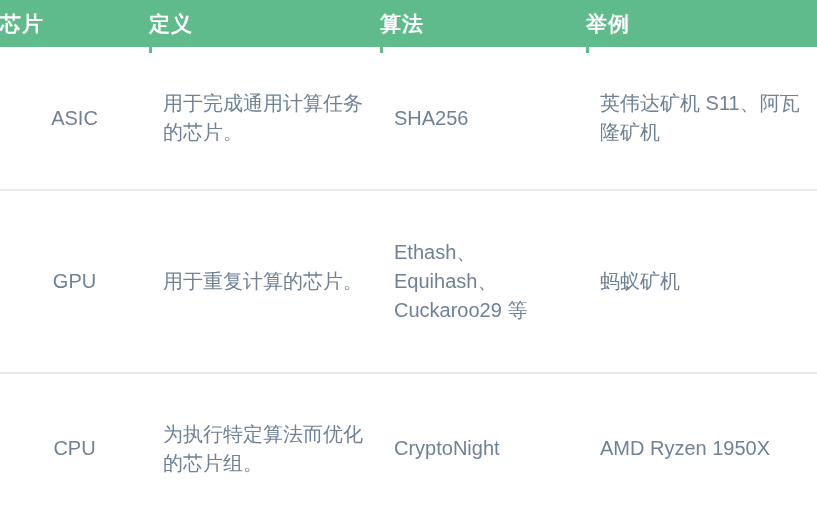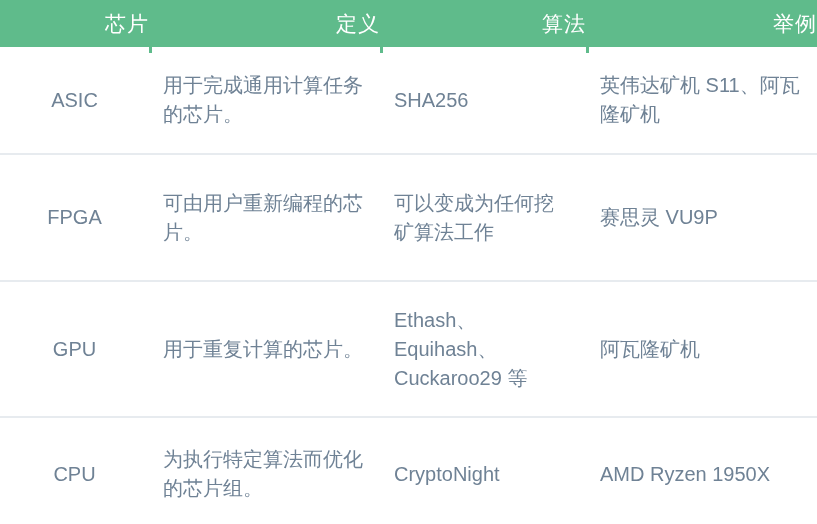--- a/index.html
+++ b/index.html
@@ -24,22 +24,22 @@
 
   
   thead tr {
     background: #5fbb8b;
   }
   thead th {
     height: 47px;
     padding: 0;
     color: #ffffff;
     font-size: 21px;
-    font-weight: normal;
-    text-align: right;
+    font-weight: bold;
+    text-align: left;
     vertical-align: middle;
     letter-spacing: 1px;
   }
 
   
   .tick-layer {
     position: absolute;
     top: 47px;
     left: 0;
     width: 817px;
@@ -125,46 +125,32 @@
       <td class="def-cell">
           <span class="cell-text">用于完成通用计算任务的芯片。</span>
         </td>
       <td class="algo-cell">
           <span class="cell-text">SHA256</span>
         </td>
       <td class="ex-cell">
           <span class="cell-text">英伟达矿机 S11、阿瓦隆矿机</span>
         </td>
     </tr>
-    <tr class="r-fpga">
-      <td class="chip-cell">
-          <span class="cell-text">FPGA</span>
-        </td>
-      <td class="def-cell">
-          <span class="cell-text">可由用户重新编程的芯片。</span>
-        </td>
-      <td class="algo-cell">
-          <span class="cell-text">可以变成为任何挖矿算法工作</span>
-        </td>
-      <td class="ex-cell">
-          <span class="cell-text">赛思灵 VU9P</span>
-        </td>
-    </tr>
     <tr class="r-gpu">
       <td class="chip-cell">
           <span class="cell-text">GPU</span>
         </td>
       <td class="def-cell">
           <span class="cell-text">用于重复计算的芯片。</span>
         </td>
       <td class="algo-cell">
           <span class="cell-text">Ethash、Equihash、Cuckaroo29 等</span>
         </td>
       <td class="ex-cell">
-          <span class="cell-text">阿瓦隆矿机</span>
+          <span class="cell-text">蚂蚁矿机</span>
         </td>
     </tr>
     <tr class="r-cpu">
       <td class="chip-cell">
           <span class="cell-text">CPU</span>
         </td>
       <td class="def-cell">
           <span class="cell-text">为执行特定算法而优化的芯片组。</span>
         </td>
       <td class="algo-cell">

